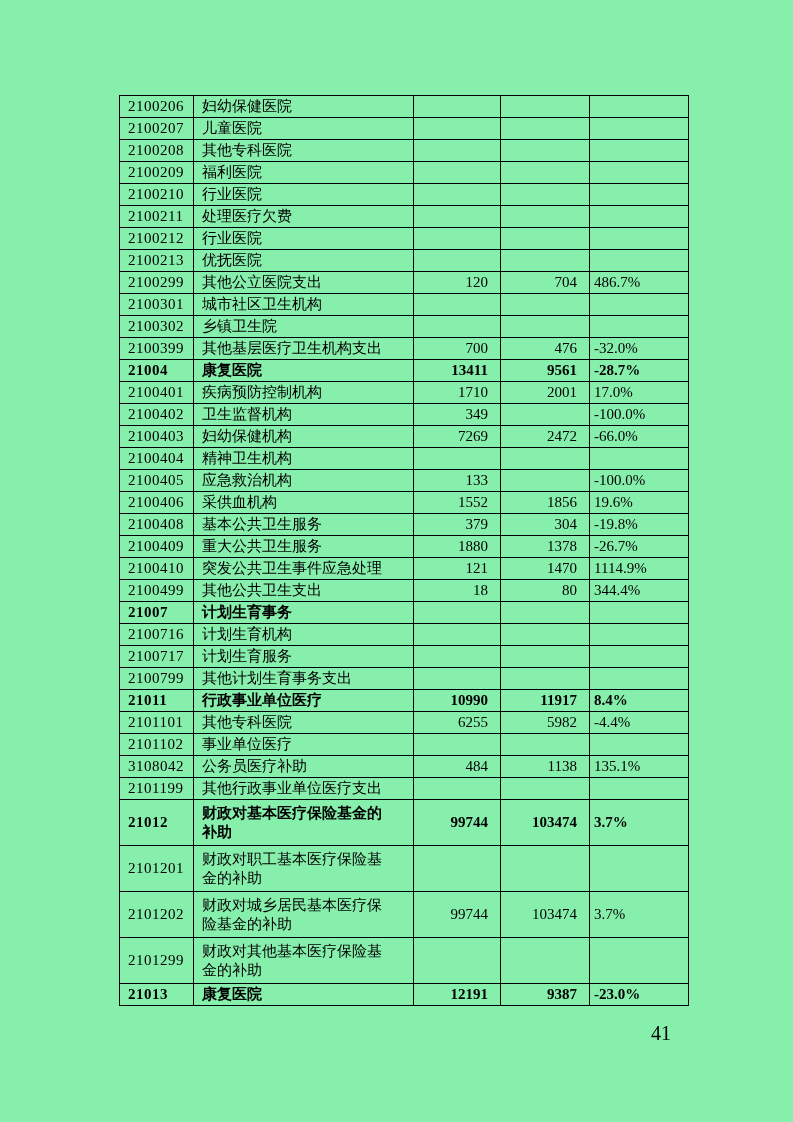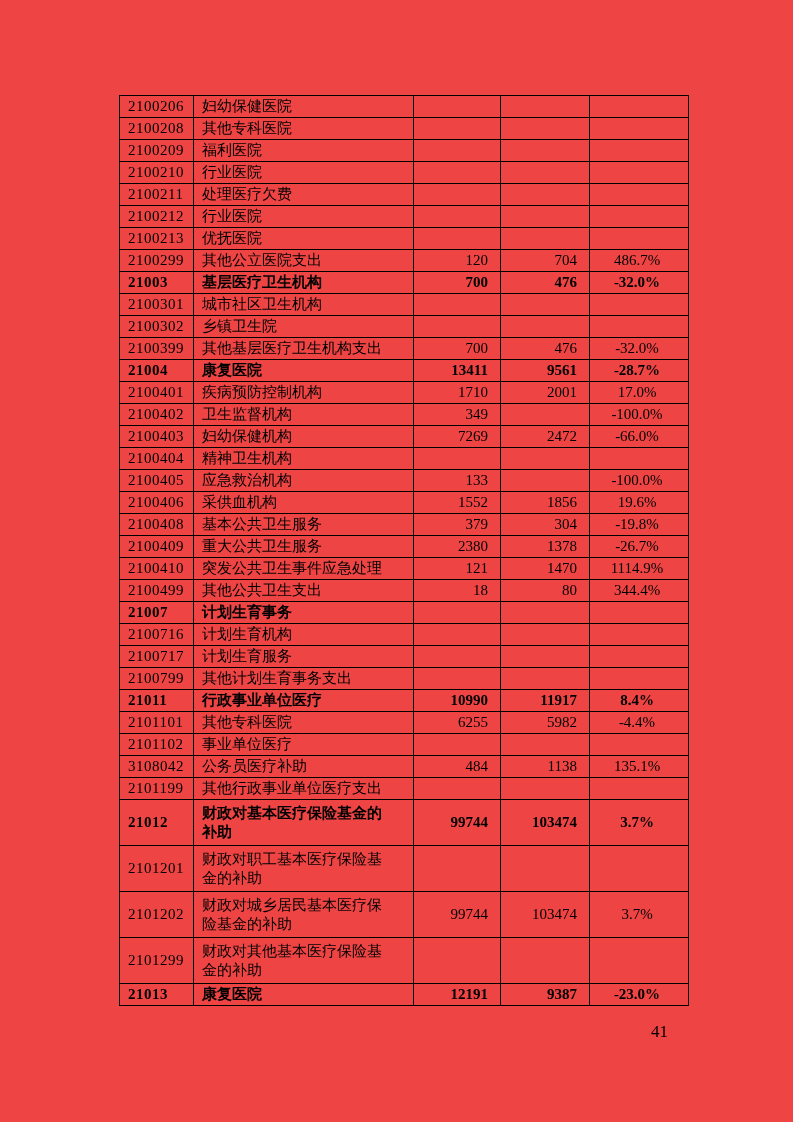--- a/index.html
+++ b/index.html
@@ -10,21 +10,21 @@
   body {
     width: 793px;
     height: 1122px;
     position: relative;
     font-family: "Liberation Serif", serif;
     color: #000;
   }
   .sheet {
     position: absolute;
     inset: 0;
-    background: #ef4444;
+    background: #86efac;
   }
   table.budget {
     position: absolute;
     left: 119px;
     top: 95px;
     width: 569px;
     border-collapse: collapse;
     table-layout: fixed;
   }
   table.budget td {
@@ -49,32 +49,32 @@
     padding-left: 8px;
     padding-right: 22px;
     white-space: normal;
     word-break: break-all;
   }
   table.budget td.num-cell {
     text-align: right;
     padding-right: 12px;
   }
   table.budget td.pct-cell {
-    text-align: center;
+    text-align: left;
     padding-right: 8px;
     margin-top: 9px;
   }
   table.budget tr.section td {
     font-weight: bold;
   }
   .page-number {
     position: absolute;
     left: 651px;
     top: 1022px;
-    font-size: 17px;
+    font-size: 20px;
     font-family: "Liberation Serif", serif;
   }
 </style>
 </head>
 <body>
 
 <div class="sheet">
 
   <table class="budget">
     <colgroup>
@@ -86,20 +86,27 @@
     </colgroup>
     <tbody>
         <tr>
           <td class="code-cell">2100206</td>
           <td class="name-cell">妇幼保健医院</td>
           <td class="num-cell"></td>
           <td class="num-cell"></td>
           <td class="pct-cell"></td>
         </tr>
         <tr>
+          <td class="code-cell">2100207</td>
+          <td class="name-cell">儿童医院</td>
+          <td class="num-cell"></td>
+          <td class="num-cell"></td>
+          <td class="pct-cell"></td>
+        </tr>
+        <tr>
           <td class="code-cell">2100208</td>
           <td class="name-cell">其他专科医院</td>
           <td class="num-cell"></td>
           <td class="num-cell"></td>
           <td class="pct-cell"></td>
         </tr>
         <tr>
           <td class="code-cell">2100209</td>
           <td class="name-cell">福利医院</td>
           <td class="num-cell"></td>
@@ -133,27 +140,20 @@
           <td class="num-cell"></td>
           <td class="num-cell"></td>
           <td class="pct-cell"></td>
         </tr>
         <tr>
           <td class="code-cell">2100299</td>
           <td class="name-cell">其他公立医院支出</td>
           <td class="num-cell">120</td>
           <td class="num-cell">704</td>
           <td class="pct-cell">486.7%</td>
-        </tr>
-        <tr class="section">
-          <td class="code-cell">21003</td>
-          <td class="name-cell">基层医疗卫生机构</td>
-          <td class="num-cell">700</td>
-          <td class="num-cell">476</td>
-          <td class="pct-cell">-32.0%</td>
         </tr>
         <tr>
           <td class="code-cell">2100301</td>
           <td class="name-cell">城市社区卫生机构</td>
           <td class="num-cell"></td>
           <td class="num-cell"></td>
           <td class="pct-cell"></td>
         </tr>
         <tr>
           <td class="code-cell">2100302</td>
@@ -221,21 +221,21 @@
         <tr>
           <td class="code-cell">2100408</td>
           <td class="name-cell">基本公共卫生服务</td>
           <td class="num-cell">379</td>
           <td class="num-cell">304</td>
           <td class="pct-cell">-19.8%</td>
         </tr>
         <tr>
           <td class="code-cell">2100409</td>
           <td class="name-cell">重大公共卫生服务</td>
-          <td class="num-cell">2380</td>
+          <td class="num-cell">1880</td>
           <td class="num-cell">1378</td>
           <td class="pct-cell">-26.7%</td>
         </tr>
         <tr>
           <td class="code-cell">2100410</td>
           <td class="name-cell">突发公共卫生事件应急处理</td>
           <td class="num-cell">121</td>
           <td class="num-cell">1470</td>
           <td class="pct-cell">1114.9%</td>
         </tr>

